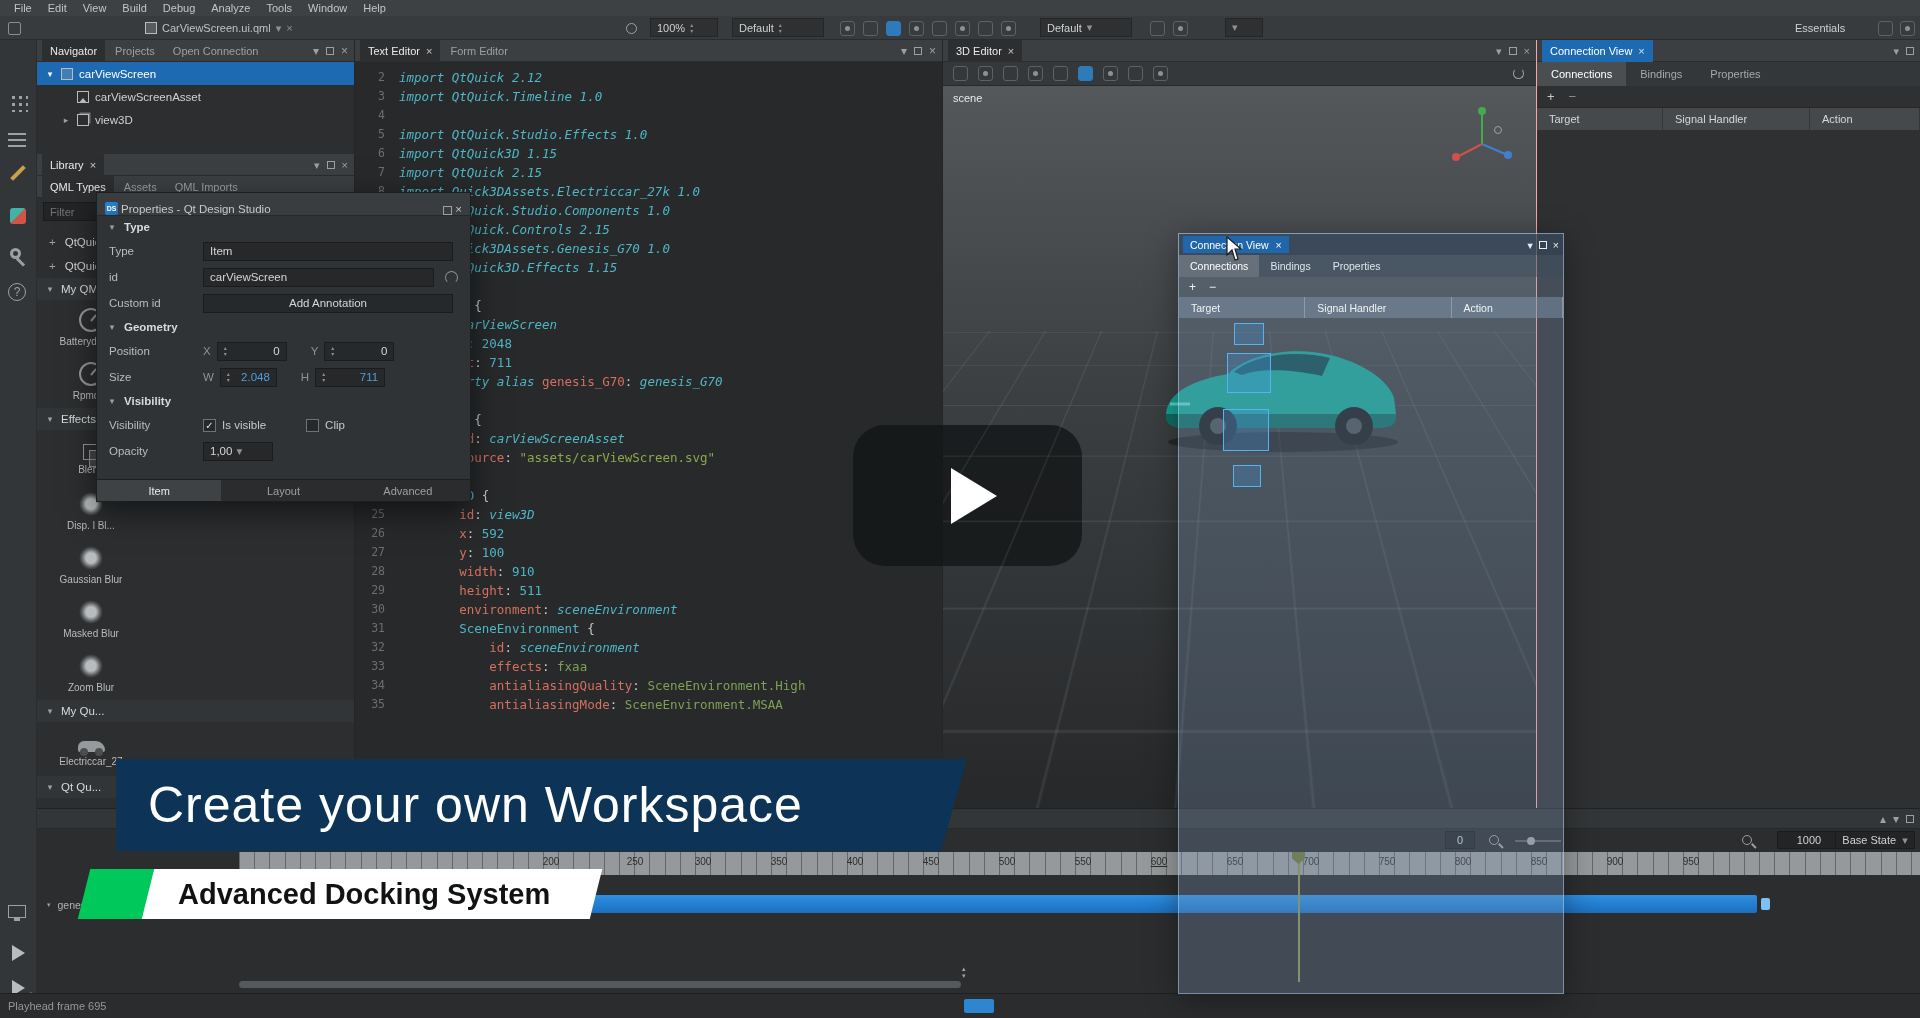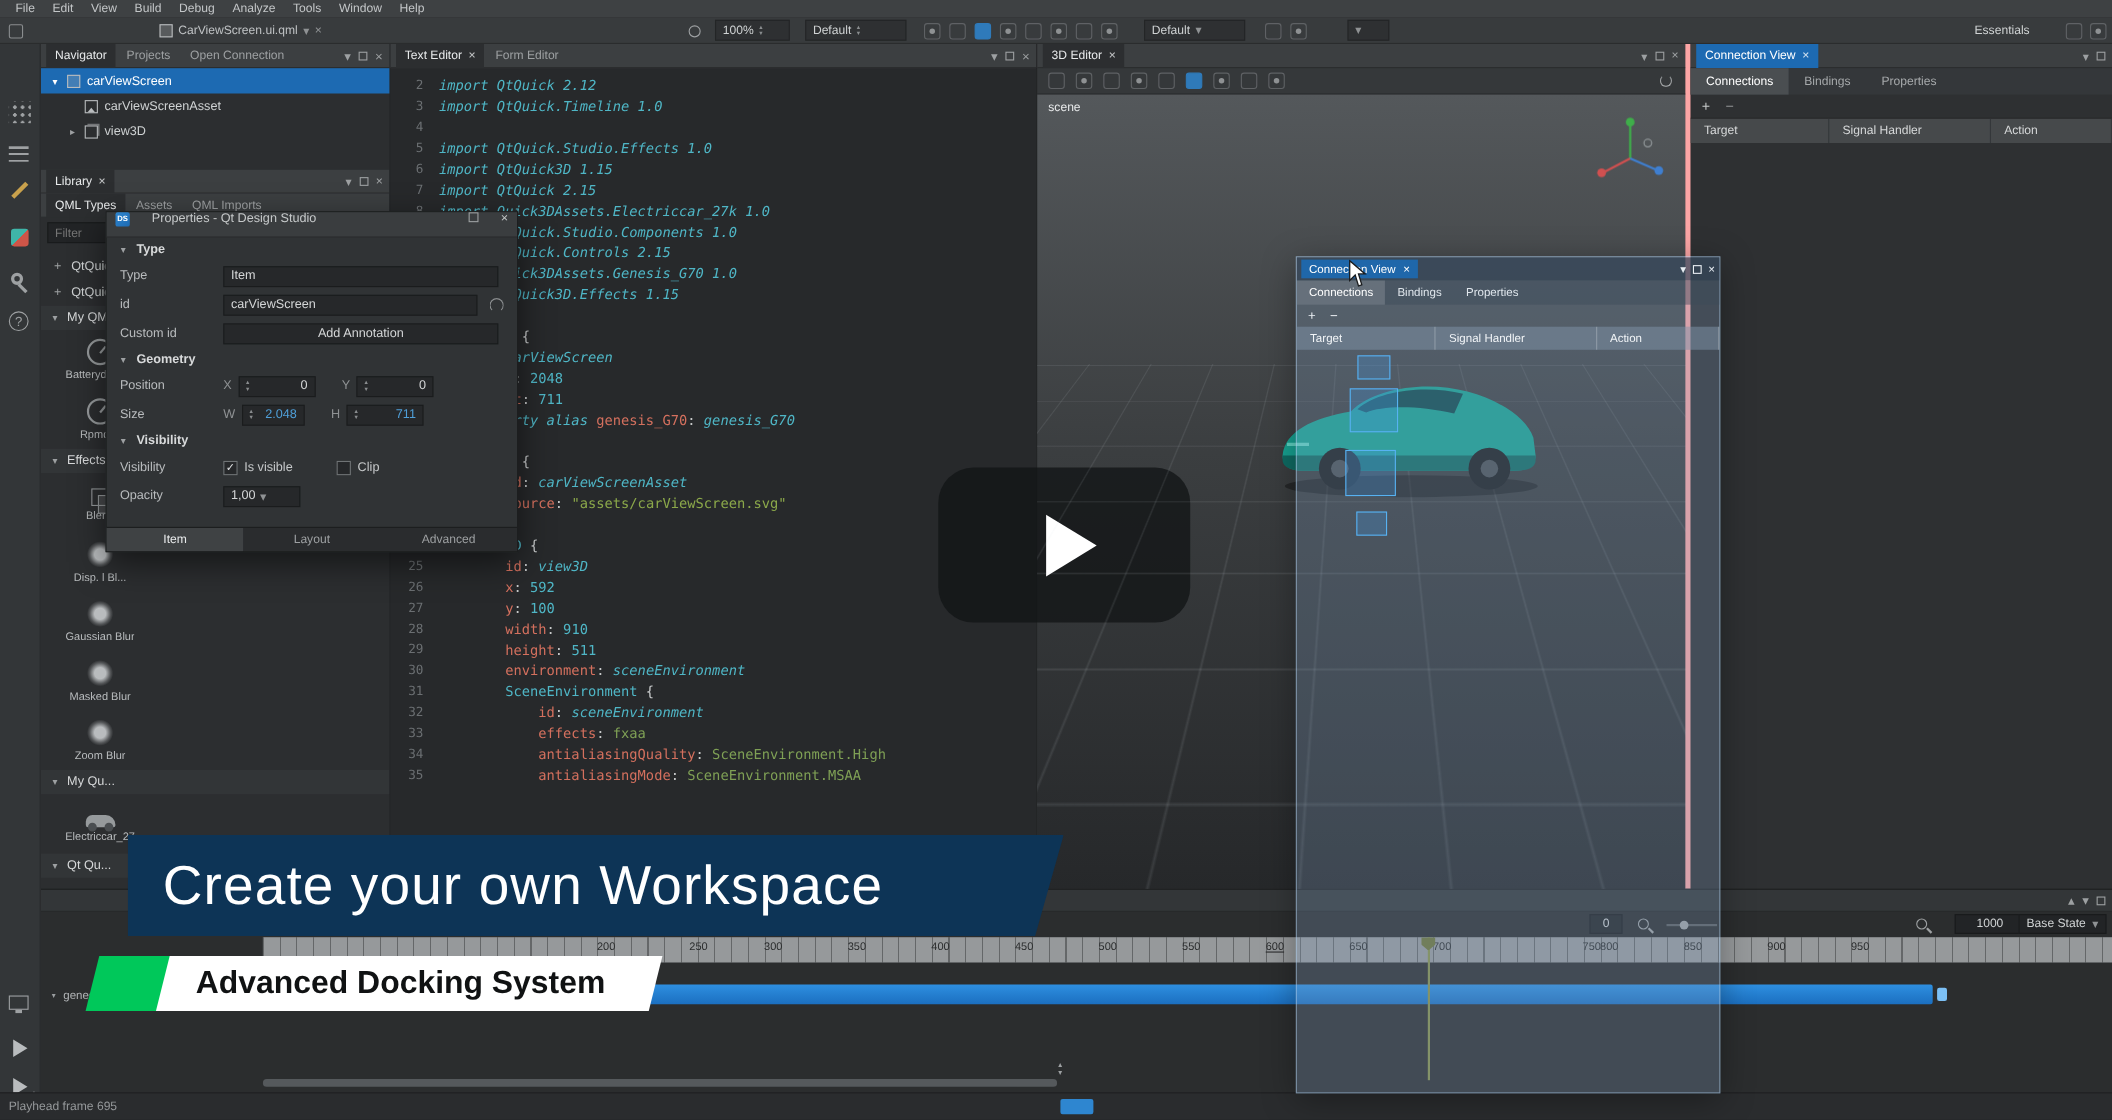--- a/index.html
+++ b/index.html
@@ -73,21 +73,21 @@
 #code{position:absolute;top:22px;left:0;right:0;bottom:0;overflow:hidden;font-family:"DejaVu Sans Mono",monospace;font-size:12.5px;line-height:19px;padding-top:6px}
 .cl{display:flex;height:19px;white-space:pre}
 .ln{width:44px;text-align:right;padding-right:14px;color:#6b6f72;flex:none;font-size:11.5px}
 .c-imp,.c-kw,.c-val{color:#4fb6c6;font-style:italic}
 .c-type,.c-num{color:#4fb6c6}
 .c-prop{color:#d4705e}
 .c-str{color:#8ba84a}
 .c-enum{color:#7fa055}
 .c-pl{color:#c8cacb}
 
-#view3d{position:absolute;left:943px;top:40px;width:594px;height:768px;background:#2c2e30;border-right:5px solid #fca5a5}
+#view3d{position:absolute;left:943px;top:40px;width:594px;height:768px;background:#2c2e30;border-right:1px solid #fca5a5}
 .vtb{position:absolute;top:22px;left:0;right:0;height:24px;background:#35383a;border-bottom:1px solid #26282a;display:flex;gap:10px;padding-left:10px;align-items:center}
 .vp{position:absolute;top:46px;left:0;right:0;bottom:0;overflow:hidden;background:linear-gradient(180deg,#54585b 0%,#3b3e40 45%,#26282a 100%)}
 .grid3d{position:absolute;left:-30%;top:34%;width:160%;height:140%;background:repeating-linear-gradient(90deg,rgba(215,224,230,.10) 0 1px,transparent 1px 56px),repeating-linear-gradient(0deg,rgba(215,224,230,.10) 0 1px,transparent 1px 56px);transform:perspective(520px) rotateX(58deg);transform-origin:50% 0}
 .scene-label{position:absolute;left:10px;top:6px;color:#e8eaeb;font-size:11px}
 .reset-icon{width:11px;height:11px;border:1.5px solid #9ea1a3;border-radius:50%;border-top-color:transparent;margin-left:auto;margin-right:12px}
 
 #conn{position:absolute;left:1537px;top:40px;width:383px;height:768px;background:#2e3032}
 .ctabs{position:absolute;top:22px;left:0;right:0;height:24px;background:#34373a;display:flex;align-items:center;font-size:11px;color:#a6a9ab}
 .ctab{padding:0 14px;height:24px;display:flex;align-items:center}
 .ctab.active{background:#4a4e51;color:#fff}
@@ -112,21 +112,21 @@
 .tl-trk .tiny{font-size:7px;color:#9a9da0}
 .tl-scroll{position:absolute;top:172px;left:202px;width:722px;height:7px;background:#55595c;border-radius:4px}
 .tl-playhead{position:absolute;left:1261px;top:43px;width:2px;height:130px;background:#87904a;z-index:3}
 .ph-top{position:absolute;left:1255px;top:43px;width:13px;height:12px;background:#6d7436;clip-path:polygon(0 0,100% 0,100% 55%,50% 100%,0 55%);z-index:4}
 .tl-chev{position:absolute;left:925px;top:156px;display:flex;flex-direction:column;line-height:7px;font-size:7px;color:#9ea1a3}
 
 #status{position:absolute;left:0;top:993px;width:1920px;height:25px;background:#2a2c2e;border-top:1px solid #1e2021;display:flex;align-items:center;padding-left:8px;font-size:11px;color:#95989a;z-index:6}
 .mini-blue{position:absolute;left:964px;top:999px;width:30px;height:14px;background:#2e86d0;border-radius:2px;z-index:7}
 
 #dialog{position:absolute;left:96px;top:192px;width:375px;height:310px;background:#303335;border:1px solid #1c1e1f;box-shadow:0 10px 30px rgba(0,0,0,.55);z-index:30;font-size:11.5px;color:#c6c9ca}
-.dlg-title{height:23px;background:#3a3d3f;display:flex;align-items:flex-start;padding:0 8px;gap:20px;border-bottom:1px solid #26282a}
+.dlg-title{height:23px;background:#3a3d3f;display:flex;align-items:flex-end;padding:0 8px;gap:3px;border-bottom:1px solid #26282a}
 .dlg-logo{width:13px;height:13px;background:linear-gradient(135deg,#2e86d0,#1d6ab2);color:#fff;font-size:7px;display:flex;align-items:center;justify-content:center;border-radius:2px;font-weight:bold}
 .dlg-title .sp{flex:1}
 .dlg-sec{height:22px;display:flex;align-items:center;gap:7px;padding:0 10px;color:#d8dadb}
 .dlg-row{height:26px;display:flex;align-items:center;padding:0 12px;gap:6px}
 .dlg-lab{width:88px;flex:none;color:#b9bcbe}
 .dfld{height:19px;background:#26282a;border:1px solid #1a1c1d;display:flex;align-items:center;padding:0 6px;color:#d4d6d7;gap:4px}
 .dfld .num{margin-left:auto}
 .blueval{color:#4f9fd8}
 .reset-btn{width:13px;height:13px;border:1.5px solid #8f9294;border-radius:50%;border-bottom-color:transparent;flex:none;margin-left:5px}
 .cb{width:13px;height:13px;border:1px solid #6f7375;background:#26282a;display:flex;align-items:center;justify-content:center;font-size:10px;color:#e2e4e5;flex:none}
@@ -545,21 +545,21 @@
       <span class="rlab" style="left: 396px; text-align: center;">250</span>
       <span class="rlab" style="left: 464px;">300</span>
       <span class="rlab" style="left: 540px;">350</span>
       <span class="rlab" style="left: 616px;">400</span>
       <span class="rlab" style="left: 692px;">450</span>
       <span class="rlab" style="left: 768px;">500</span>
       <span class="rlab" style="left: 844px;">550</span>
       <span class="rlab" style="left: 920px; text-decoration: underline;">600</span>
       <span class="rlab" style="left: 996px;">650</span>
       <span class="rlab" style="left: 1072px;">700</span>
-      <span class="rlab" style="left: 1208px;">750</span>
+      <span class="rlab" style="left: 1148px;">750</span>
       <span class="rlab" style="left: 1224px;">800</span>
       <span class="rlab" style="left: 1300px;">850</span>
       <span class="rlab" style="left: 1376px;">900</span>
       <span class="rlab" style="left: 1452px;">950</span>
     </div>
   <div class="tl-trk">
     <span class="tiny">▾</span>
     <span>genes...</span>
     <span class="tiny">◀</span>
     <span class="tiny">●</span>

